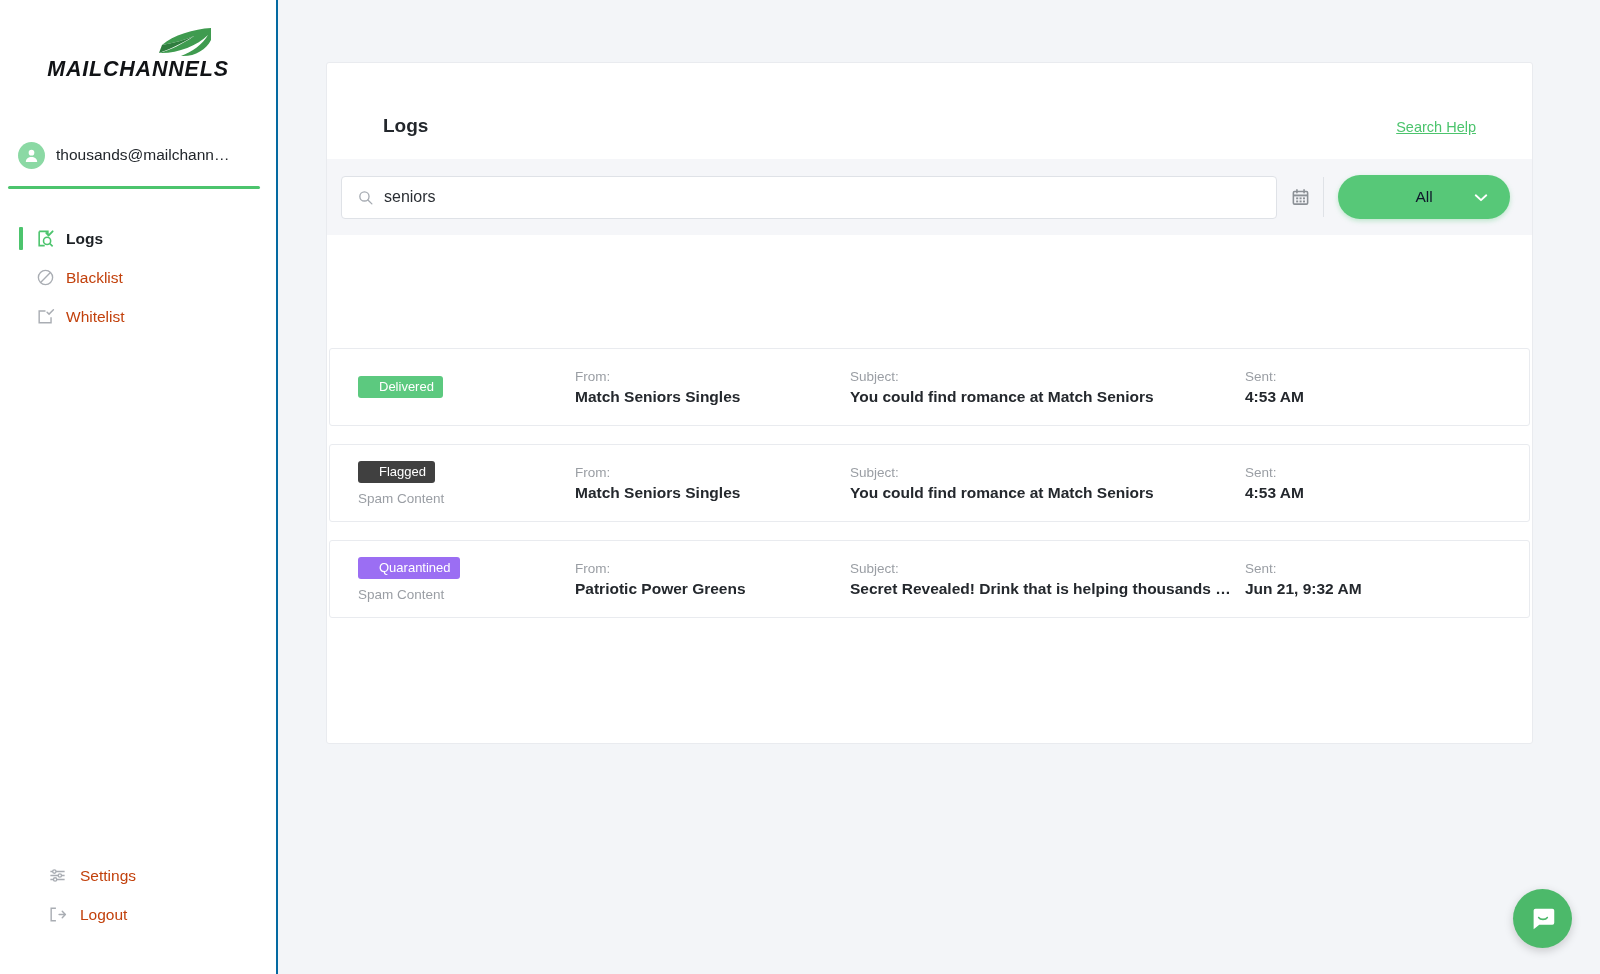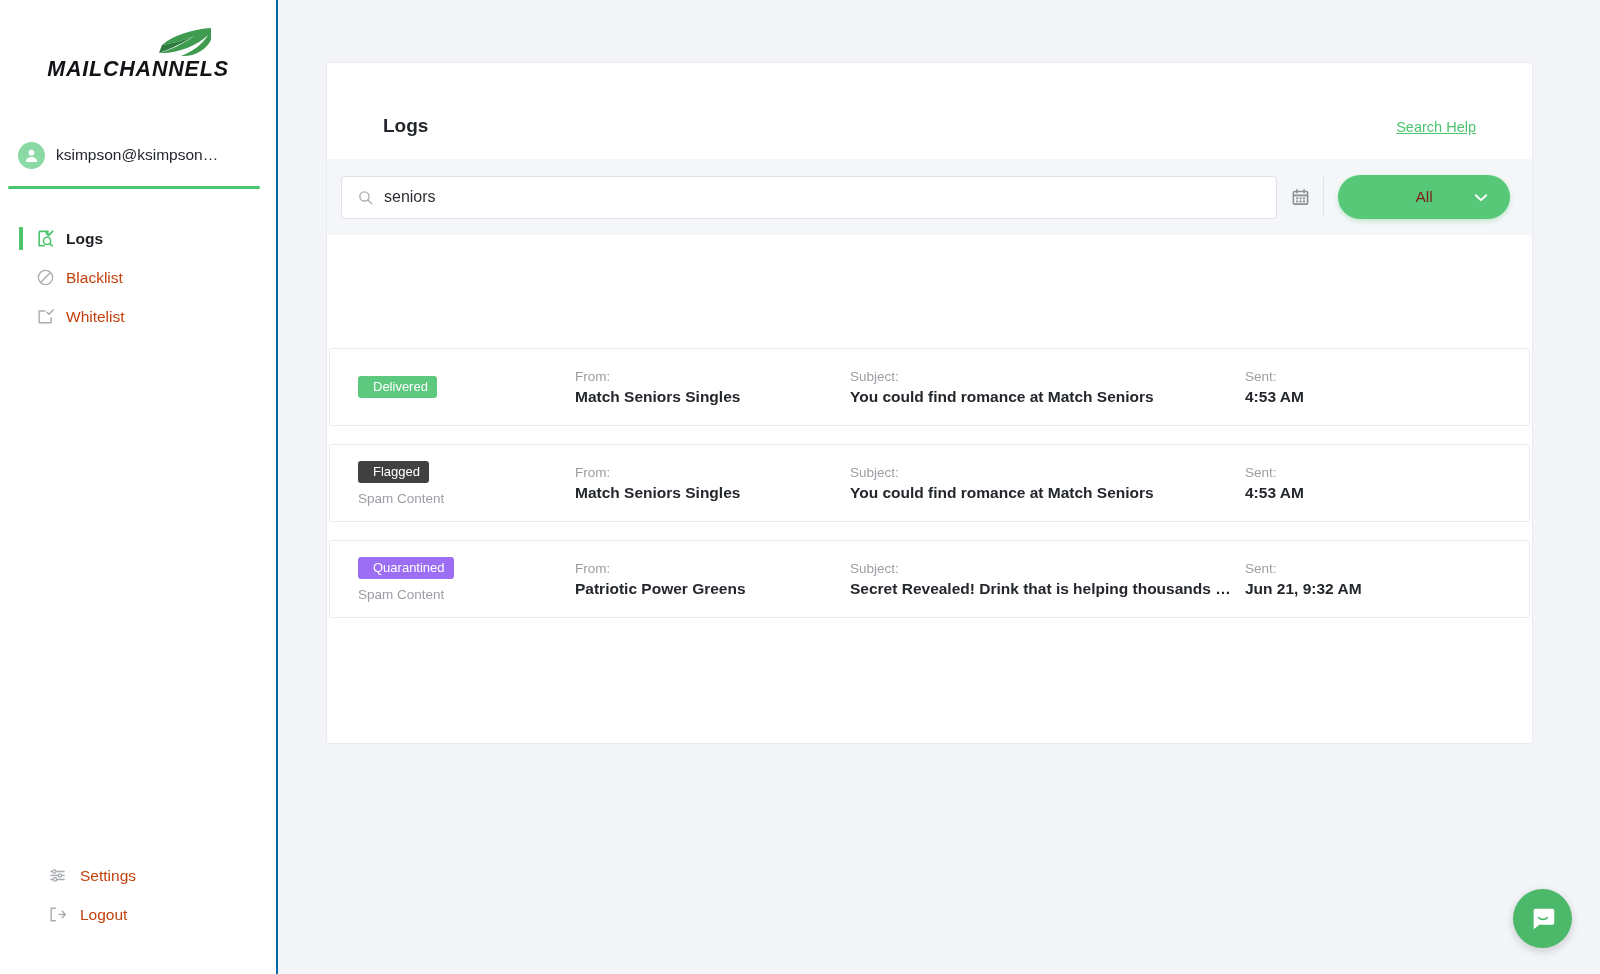--- a/index.html
+++ b/index.html
@@ -97,40 +97,40 @@
     border: none; outline: none; background: transparent;
     width: 100%; font-family: "Liberation Sans", sans-serif;
   }
   .cal-btn {
     width: 46px; height: 43px; display: flex;
     align-items: center; justify-content: center; cursor: pointer;
   }
   .vdiv { width: 1px; height: 40px; background: #dfe2e7; margin-right: 14px; }
   .filter-btn {
     width: 172px; height: 44px; border-radius: 22px;
-    background: #57c878; color: #7f1d1d;
+    background: #57c878; color: #0f172a;
     display: flex; align-items: center; justify-content: center;
     position: relative; cursor: pointer;
     box-shadow: 0 2px 5px rgba(87,200,120,.35);
   }
   .filter-label { font-size: 15.5px; }
   .chev { position: absolute; right: 22px; width: 14px; height: 9px; }
 
   
   .rows { padding: 0 2px; margin-top: 113px; }
   .log-row {
     height: 78px; margin: 0 0 18px 0;
     background: #ffffff; border: 1px solid #e9ebef;
     border-radius: 3px; display: flex; align-items: center;
     position: relative; cursor: pointer;
   }
   .col-status { width: 245px; padding-left: 28px; }
   .badge {
     display: inline-block; color: #ffffff;
-    font-size: 13px; padding: 3px 9px 4px 15px; border-radius: 3px;
+    font-size: 13px; padding: 3px 9px 4px 21px; border-radius: 3px;
   }
   .badge.delivered { background: #5cc97f; }
   .badge.flagged { background: #404040; }
   .badge.quarantined { background: #9b6ef3; }
   .reason { font-size: 13.5px; color: #9a9ea4; margin-top: 8px; }
   .col-from { width: 275px; }
   .col-subject { width: 395px; }
   .col-sent { width: 215px; }
   .field-label { font-size: 13.5px; color: #9a9ea4; margin-bottom: 4px; }
   .field-value {
@@ -164,21 +164,21 @@
       <div class="logo-text">MAILCHANNELS</div>
     </div>
 
     <div class="user-row">
       <span class="avatar">
         <svg width="17" height="17" viewBox="0 0 24 24">
           <circle cx="12" cy="8" r="4" fill="#ffffff"></circle>
           <path d="M4 21c0-4.4 3.6-7 8-7s8 2.6 8 7z" fill="#ffffff"></path>
         </svg>
       </span>
-      <span class="user-email">ksimpson@ksimpson…</span>
+      <span class="user-email">thousands@mailchann…</span>
     </div>
     <div class="user-underline"></div>
 
     <nav class="nav">
       <div class="nav-item active">
         <svg class="nav-ico" viewBox="0 0 24 24">
           <path d="M4 3h11v5" fill="none" stroke="#4cc46d" stroke-width="2"></path>
           <path d="M4 3v18h7" fill="none" stroke="#4cc46d" stroke-width="2"></path>
           <circle cx="14" cy="15" r="4.5" fill="none" stroke="#4cc46d" stroke-width="2"></circle>
           <path d="M17.5 18.5 21 22" stroke="#4cc46d" stroke-width="2" fill="none"></path>

